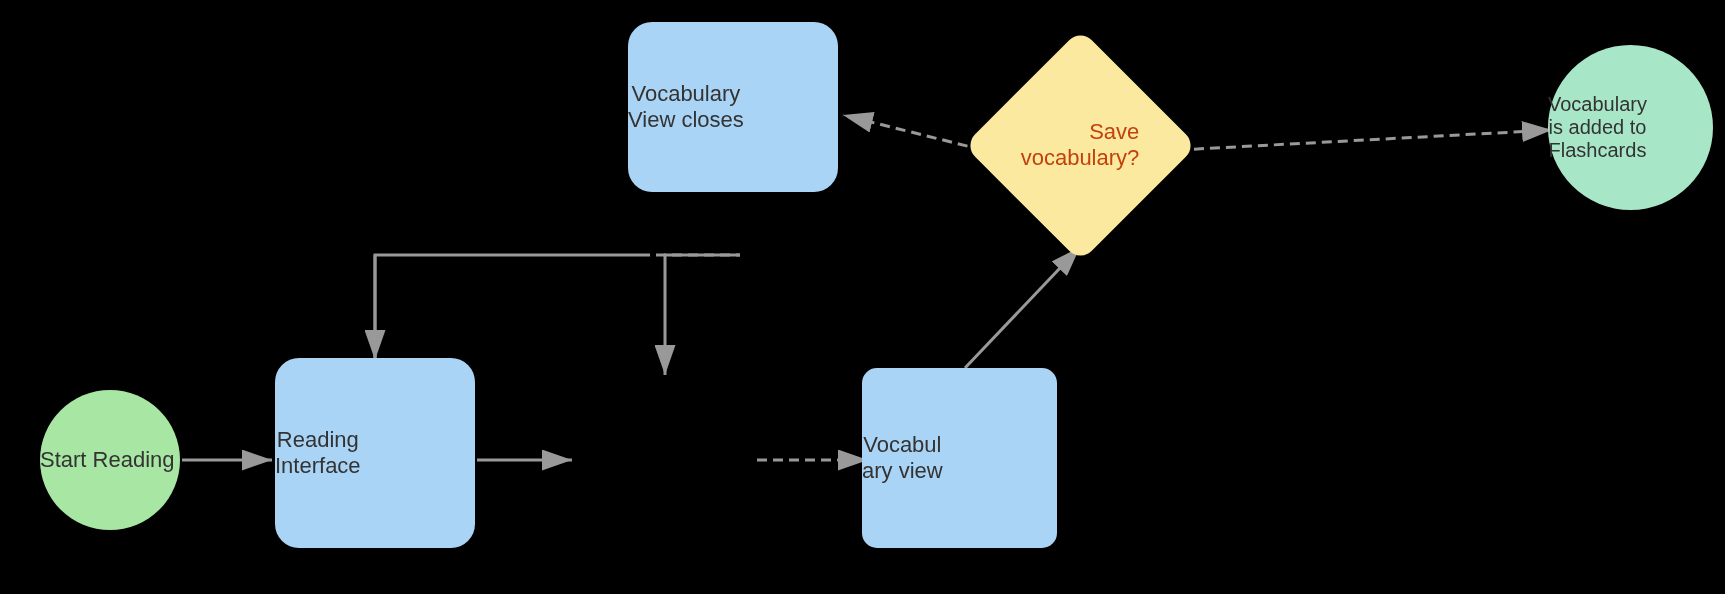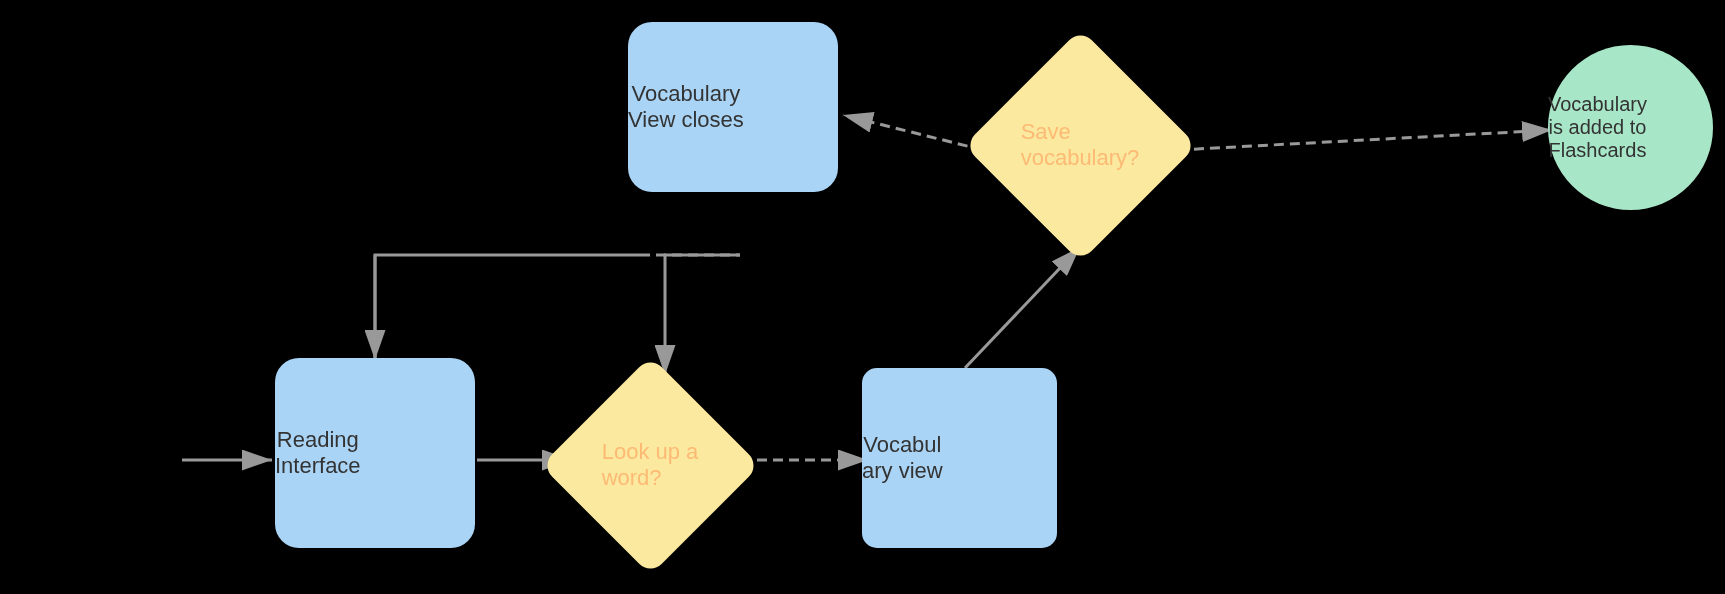--- a/index.html
+++ b/index.html
@@ -45,23 +45,23 @@
       justify-content: center;
     }
 
     .diamond {
       transform: rotate(45deg);
       border-radius: 16px;
     }
 
     .diamond-text {
       position: absolute;
-      text-align: left;
+      text-align: right;
       font-size: 22px;
-      color: #fdba74;
+      color: #c2410c;
       pointer-events: none;
     }
 
     
     .arrows-svg {
       position: absolute;
       top: 0;
       left: 0;
       width: 1725px;
       height: 594px;
@@ -112,29 +112,29 @@
     <path class="arrow-line" d="M 375 358 L 375 255 L 640 255" fill="none"></path>
 
     <path class="arrow-line-dashed" d="M 640 255 L 740 255" fill="none"></path>
 
     <path class="arrow-line" d="M 375 255 L 375 360" fill="none" marker-end="url(#arrowhead)"></path>
 
     <path class="arrow-line" d="M 740 255 L 665 255 L 665 375" fill="none" marker-end="url(#arrowhead)"></path>
 
   </svg>
 
+  <div class="shape circle" style="left:40px; top:390px; width:140px; height:140px; background:#a8e6a3;">
+    <span>Start
+Reading</span>
+  </div>
 
   <div class="shape rounded-rect" style="left:275px; top:358px; width:200px; height:190px; background:#aad4f5;">
     <span>Reading<br>Interface</span>
   </div>
 
-  <div class="diamond-wrapper" style="left:540px; top:375px; width:220px; height:180px;">
-    <div class="diamond" style="width:155px; height:155px; background:#fce9a0;"></div>
-    <span class="diamond-text">Look up a<br>word?</span>
-  </div>
 
   <div class="shape rounded-rect" style="left:862px; top:368px; width:195px; height:180px; background:#aad4f5;border-radius:15px;">
     <span>Vocabul<br>ary view</span>
   </div>
 
   <div class="shape rounded-rect" style="left:628px; top:22px; width:210px; height:170px; background:#aad4f5;">
     <span>Vocabulary<br>View closes</span>
   </div>
 
   <div class="diamond-wrapper" style="left:975px; top:40px; width:210px; height:210px;">

